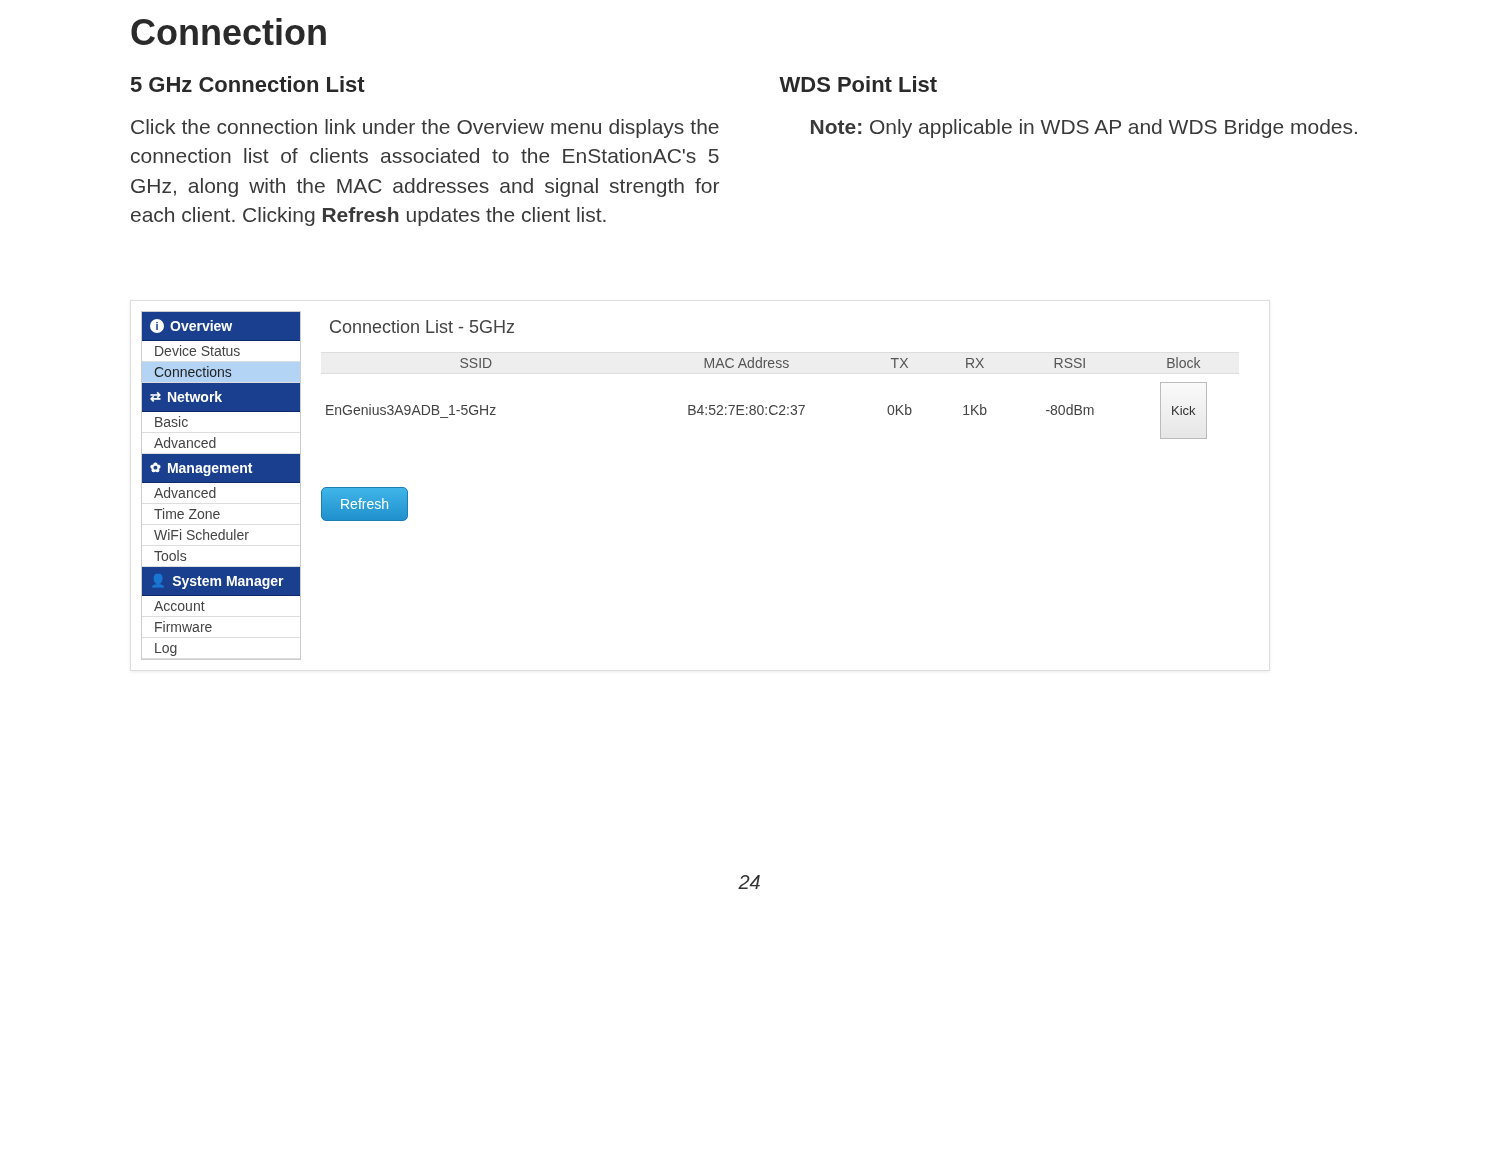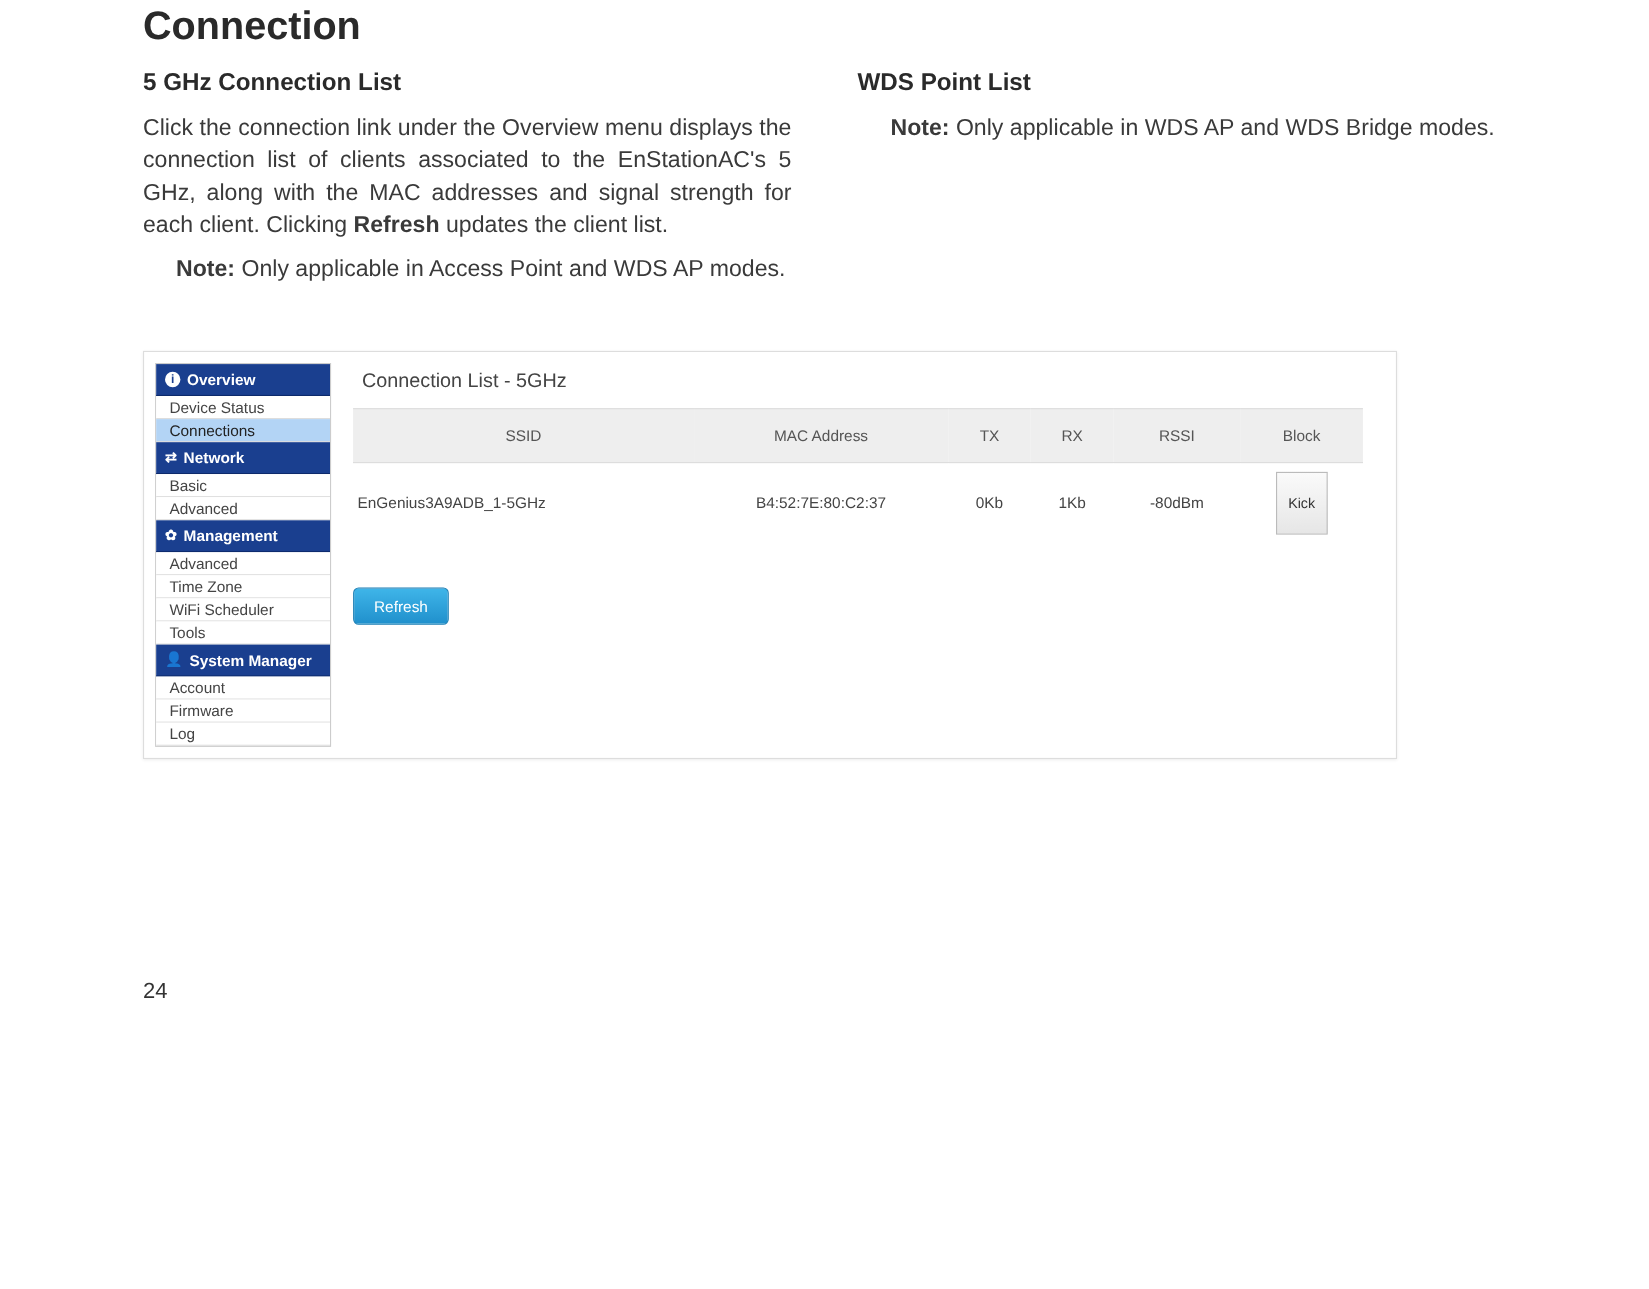--- a/index.html
+++ b/index.html
@@ -7,21 +7,21 @@
       font-family: Arial, Helvetica, sans-serif;
       background: #fff;
       width: 1499px;
       padding: 0 130px;
       color: #333;
     }
     .page-title {
       font-size: 36px;
       font-weight: bold;
       color: #2a2a2a;
-      margin-top: 2px;
+      margin-top: 12px;
       margin-bottom: 18px;
     }
     .columns {
       display: flex;
       gap: 60px;
     }
     .col { flex: 1; }
     .section-heading {
       font-size: 22px;
       font-weight: bold;
@@ -103,21 +103,21 @@
     }
     table.conn {
       width: 100%;
       border-collapse: collapse;
       font-size: 14px;
     }
     table.conn thead th {
       background: #eeeeee;
       color: #555;
       font-weight: normal;
-      padding: 16px 10px;
+      padding: 2px 10px;
       border-top: 1px solid #ddd;
       border-bottom: 1px solid #ddd;
       text-align: center;
     }
     table.conn tbody td {
       padding: 8px 10px;
       color: #444;
       text-align: center;
     }
     table.conn tbody td:first-child { text-align: left; padding-left: 4px; }
@@ -135,40 +135,38 @@
       background: #2a9fd6;
       background: linear-gradient(#3fb5e9,#2090cc);
       border: 1px solid #1b7fb5;
       border-radius: 5px;
       color: #fff;
       padding: 8px 18px;
       font-size: 14px;
       cursor: pointer;
     }
     .page-number {
-      text-align: left;
+      text-align: center;
       font-size: 20px;
       color: #333;
       margin-top: 200px;
       margin-bottom: 10px;
+      font-style: italic;
     }
   </style>
 </head>
 <body>
 
 <h1 class="page-title">Connection</h1>
 
 <div class="columns">
   <div class="col">
     <h2 class="section-heading">5 GHz Connection List</h2>
     <p class="body-text">
       <span>Click the connection link under the Overview menu displays the connection list of clients associated to the EnStationAC's 5 GHz, along with the MAC addresses and signal strength for each client. Clicking </span><span class="bold-inline">Refresh</span><span> updates the client list.</span>
-    </p>
-    <p class="note-block">
-      <span class="note-label">Note:</span><span> Only applicable in Access Point and WDS AP modes.</span>
     </p>
   </div>
   <div class="col">
     <h2 class="section-heading">WDS Point List</h2>
     <p class="note-block">
       <span class="note-label">Note:</span><span> Only applicable in WDS AP and WDS Bridge modes.</span>
     </p>
   </div>
 </div>
 

